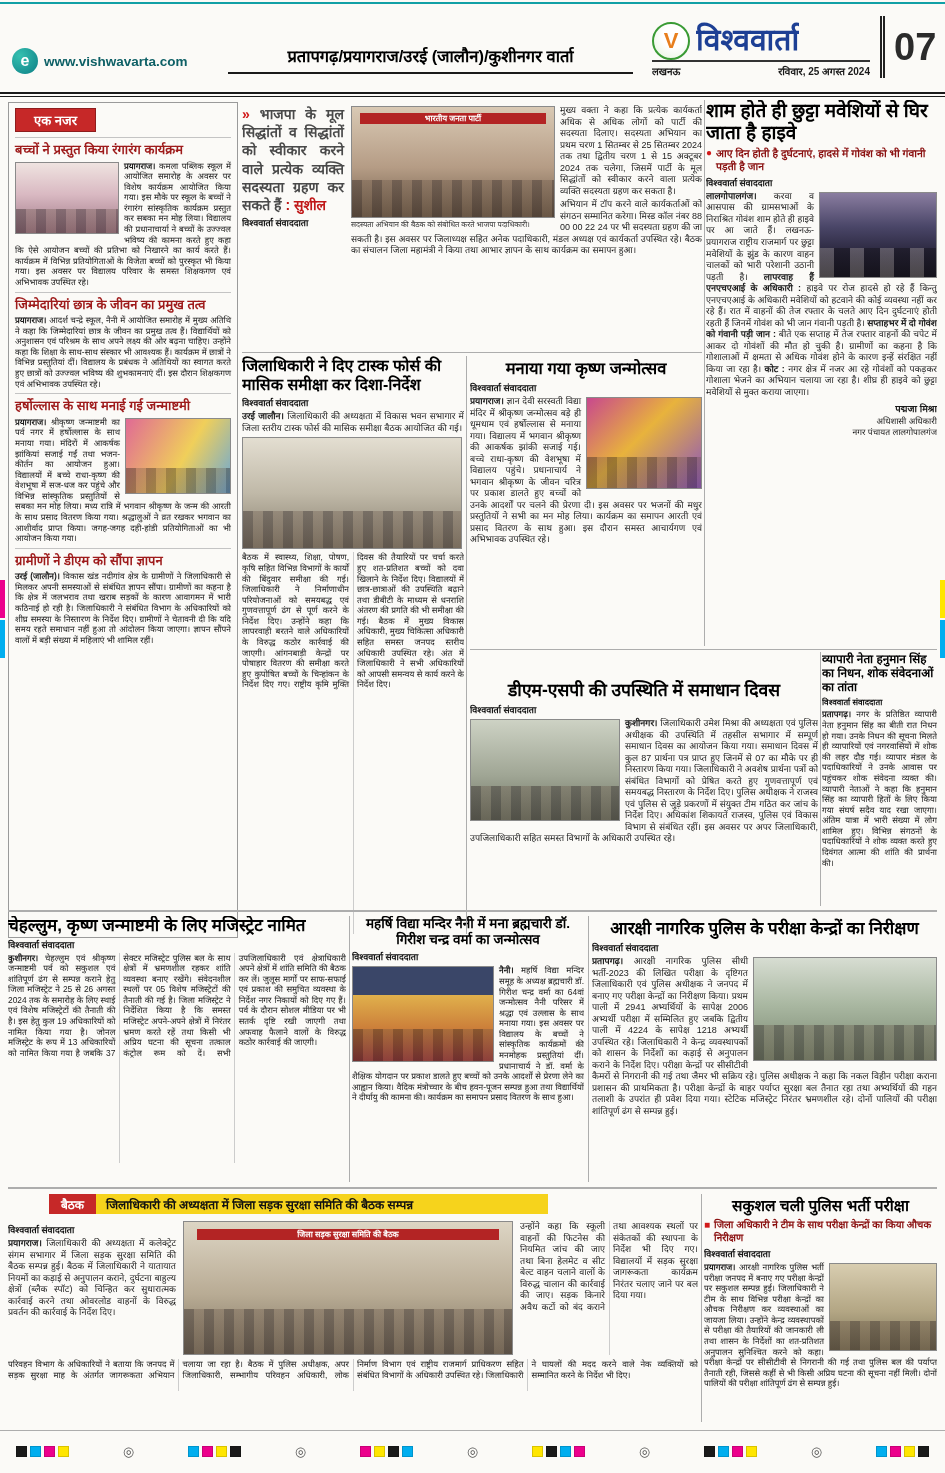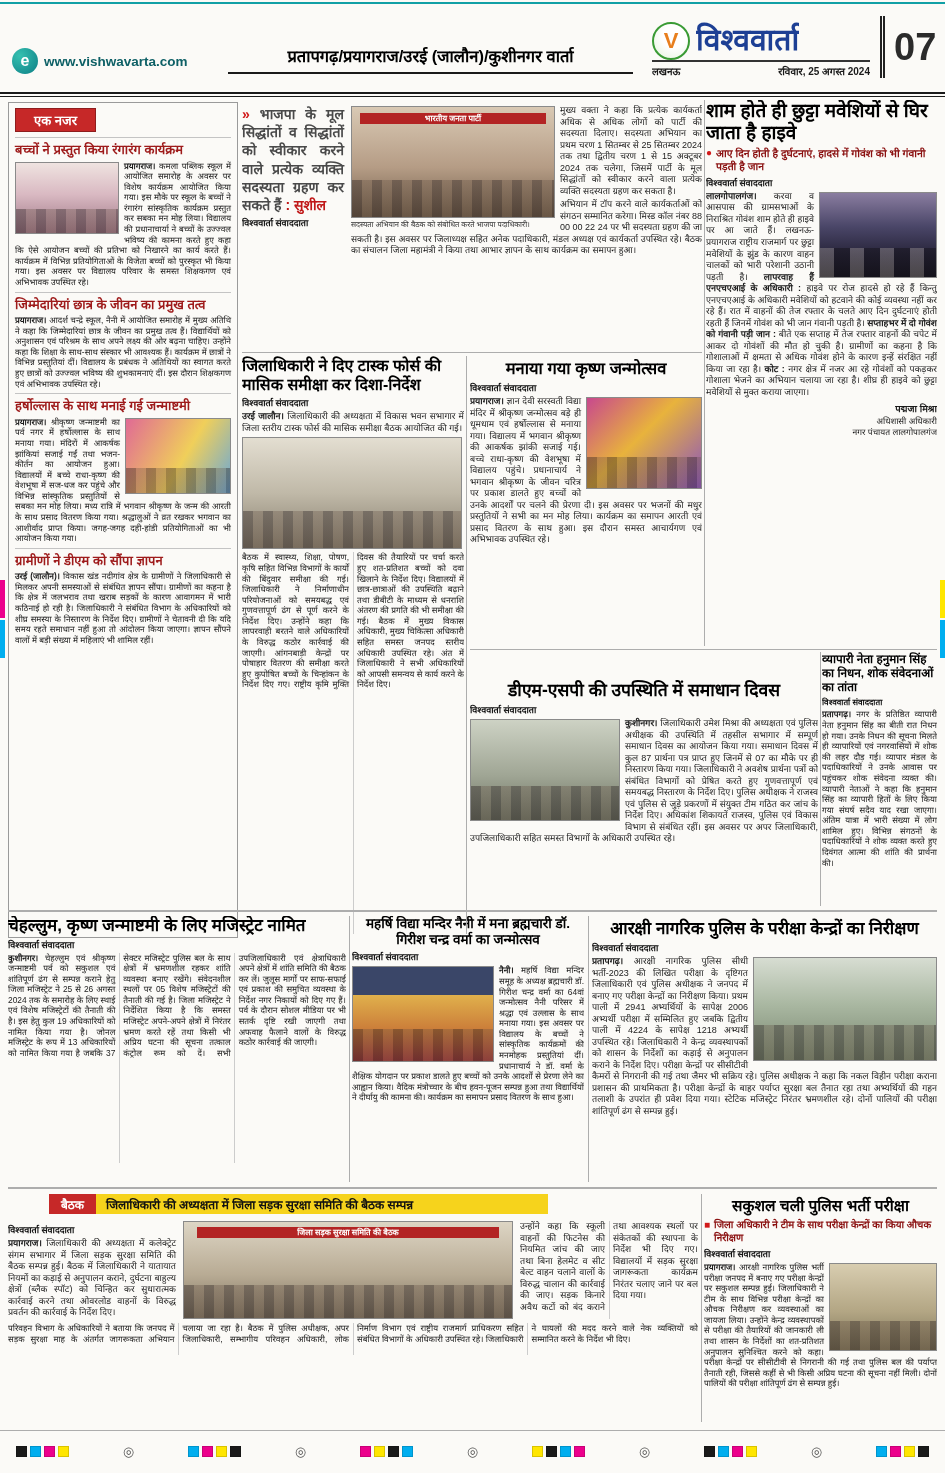--- a/index.html
+++ b/index.html
@@ -241,21 +241,21 @@
   </div>
 
   <div class="abs" style="left:8px;top:1218px;width:690px;height:204px;">
     <div style="display:flex;gap:7px;margin-top:3px;">
       <div style="width:168px;flex:none;">
         <div class="byline">विश्ववार्ता संवाददाता</div>
         <p class="bt"><span class="dl">प्रयागराज।</span>
           <span>जिलाधिकारी की अध्यक्षता में कलेक्ट्रेट संगम सभागार में जिला सड़क सुरक्षा समिति की बैठक सम्पन्न हुई।</span>
           <span>बैठक में जिलाधिकारी ने यातायात नियमों का कड़ाई से अनुपालन कराने, दुर्घटना बाहुल्य क्षेत्रों (ब्लैक स्पॉट) को चिन्हित कर सुधारात्मक कार्रवाई करने तथा ओवरलोड वाहनों के विरुद्ध प्रवर्तन की कार्रवाई के निर्देश दिए।</span></p>
       </div>
-      <div class="ph ph-banner-meeting" style="width:330px;height:98px;flex:none;">
+      <div class="ph ph-banner-meeting" style="width:330px;height:134px;flex:none;">
         <span class="strip">जिला सड़क सुरक्षा समिति की बैठक</span>
       </div>
       <div class="cols2 bt" style="flex:1;">उन्होंने कहा कि स्कूली वाहनों की फिटनेस की नियमित जांच की जाए तथा बिना हेलमेट व सीट बेल्ट वाहन चलाने वालों के विरुद्ध चालान की कार्रवाई की जाए। सड़क किनारे अवैध कटों को बंद कराने तथा आवश्यक स्थलों पर संकेतकों की स्थापना के निर्देश भी दिए गए। विद्यालयों में सड़क सुरक्षा जागरूकता कार्यक्रम निरंतर चलाए जाने पर बल दिया गया।</div>
     </div>
     <div class="cols4 bt-sm" style="margin-top:4px;height:32px;">परिवहन विभाग के अधिकारियों ने बताया कि जनपद में सड़क सुरक्षा माह के अंतर्गत जागरूकता अभियान चलाया जा रहा है। बैठक में पुलिस अधीक्षक, अपर जिलाधिकारी, सम्भागीय परिवहन अधिकारी, लोक निर्माण विभाग एवं राष्ट्रीय राजमार्ग प्राधिकरण सहित संबंधित विभागों के अधिकारी उपस्थित रहे। जिलाधिकारी ने घायलों की मदद करने वाले नेक व्यक्तियों को सम्मानित करने के निर्देश भी दिए।</div>
   </div>
 
   <div class="abs" style="left:704px;top:1194px;width:233px;height:228px;">
     <div class="hl center" style="font-size:15.5px;">सकुशल चली पुलिस भर्ती परीक्षा</div>
     <div class="sub-maroon" style="font-size:10px;">

